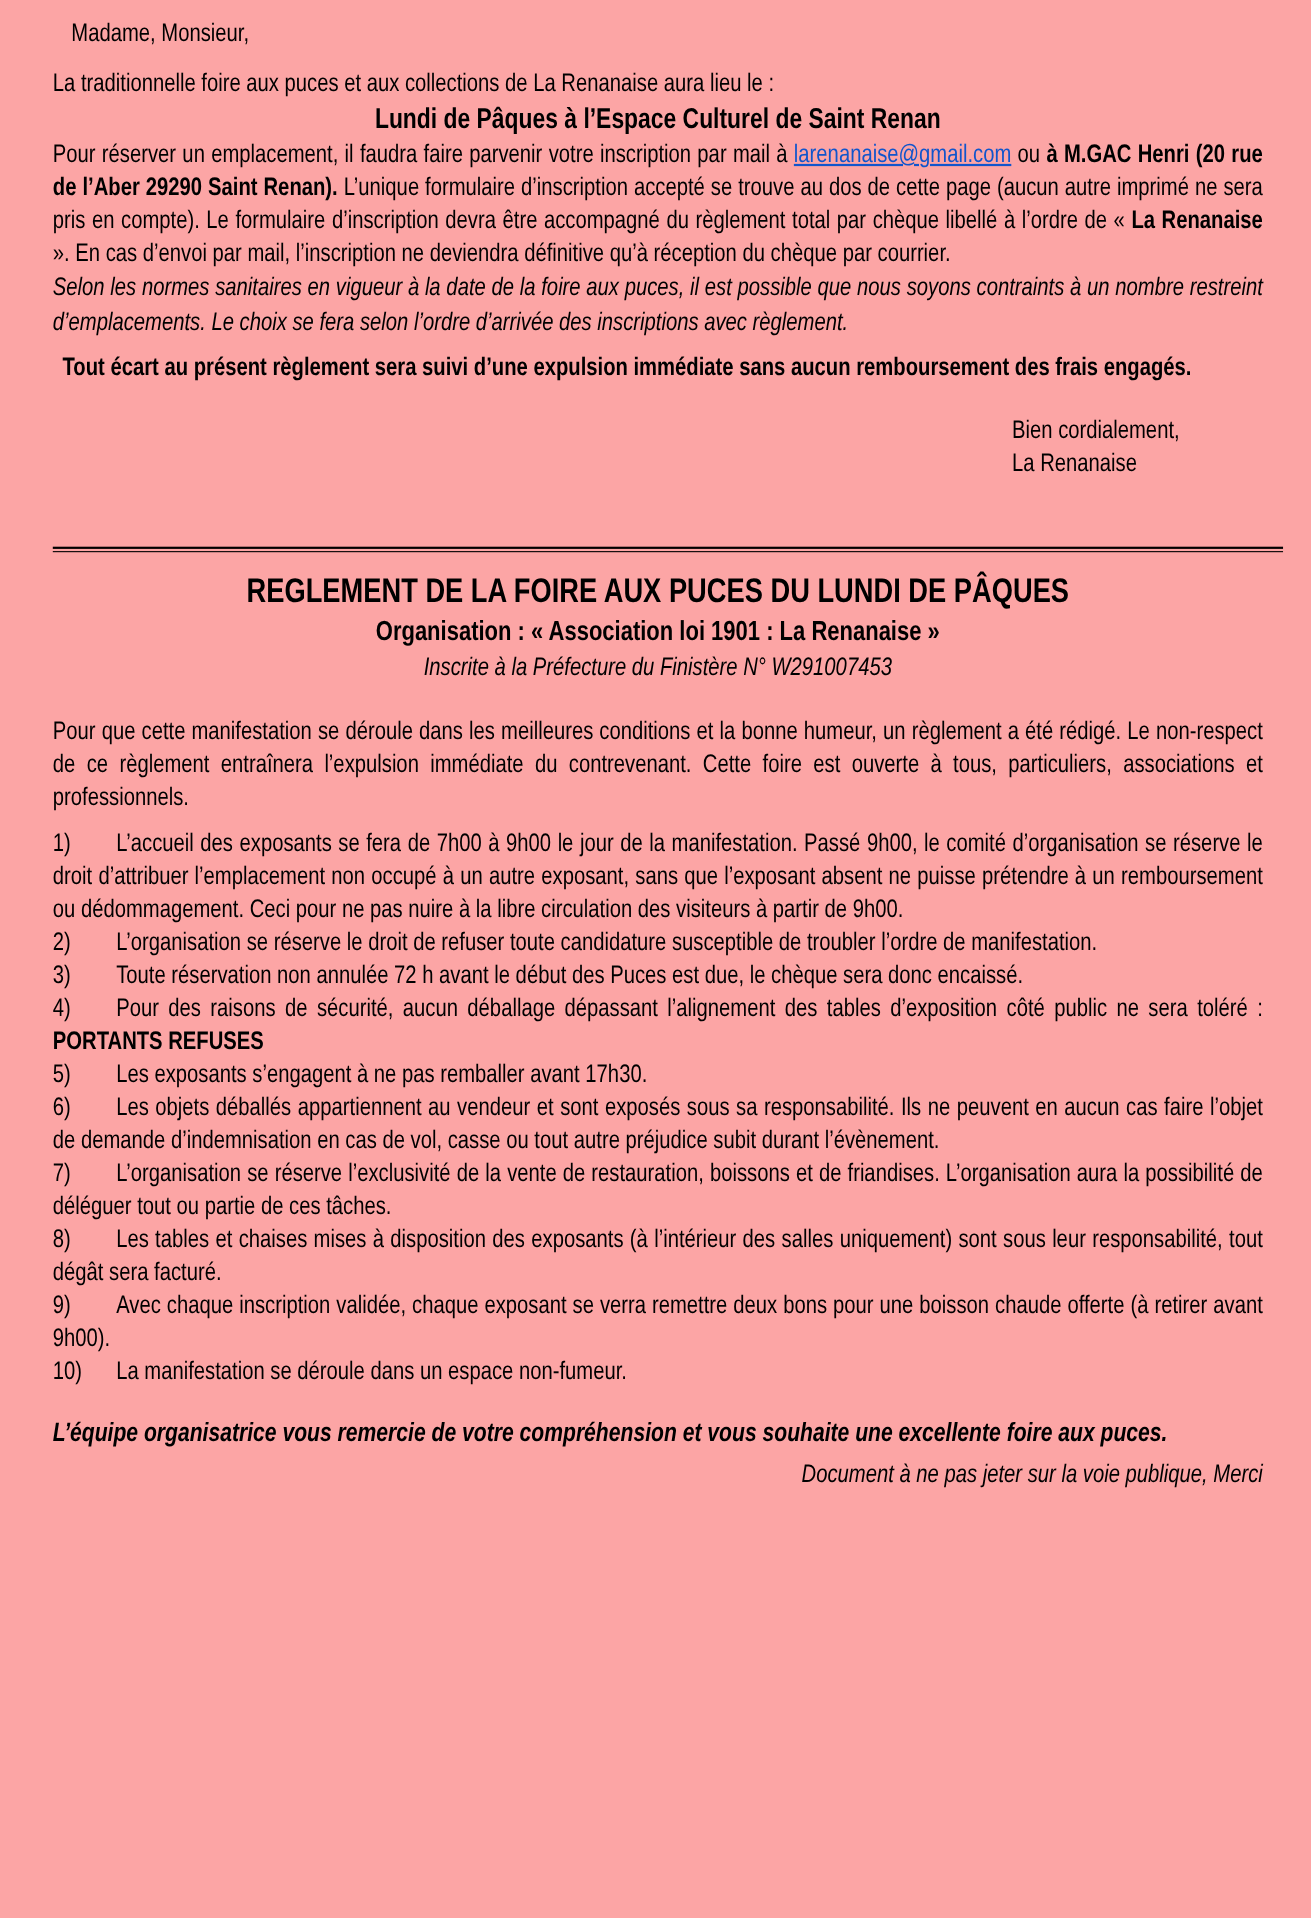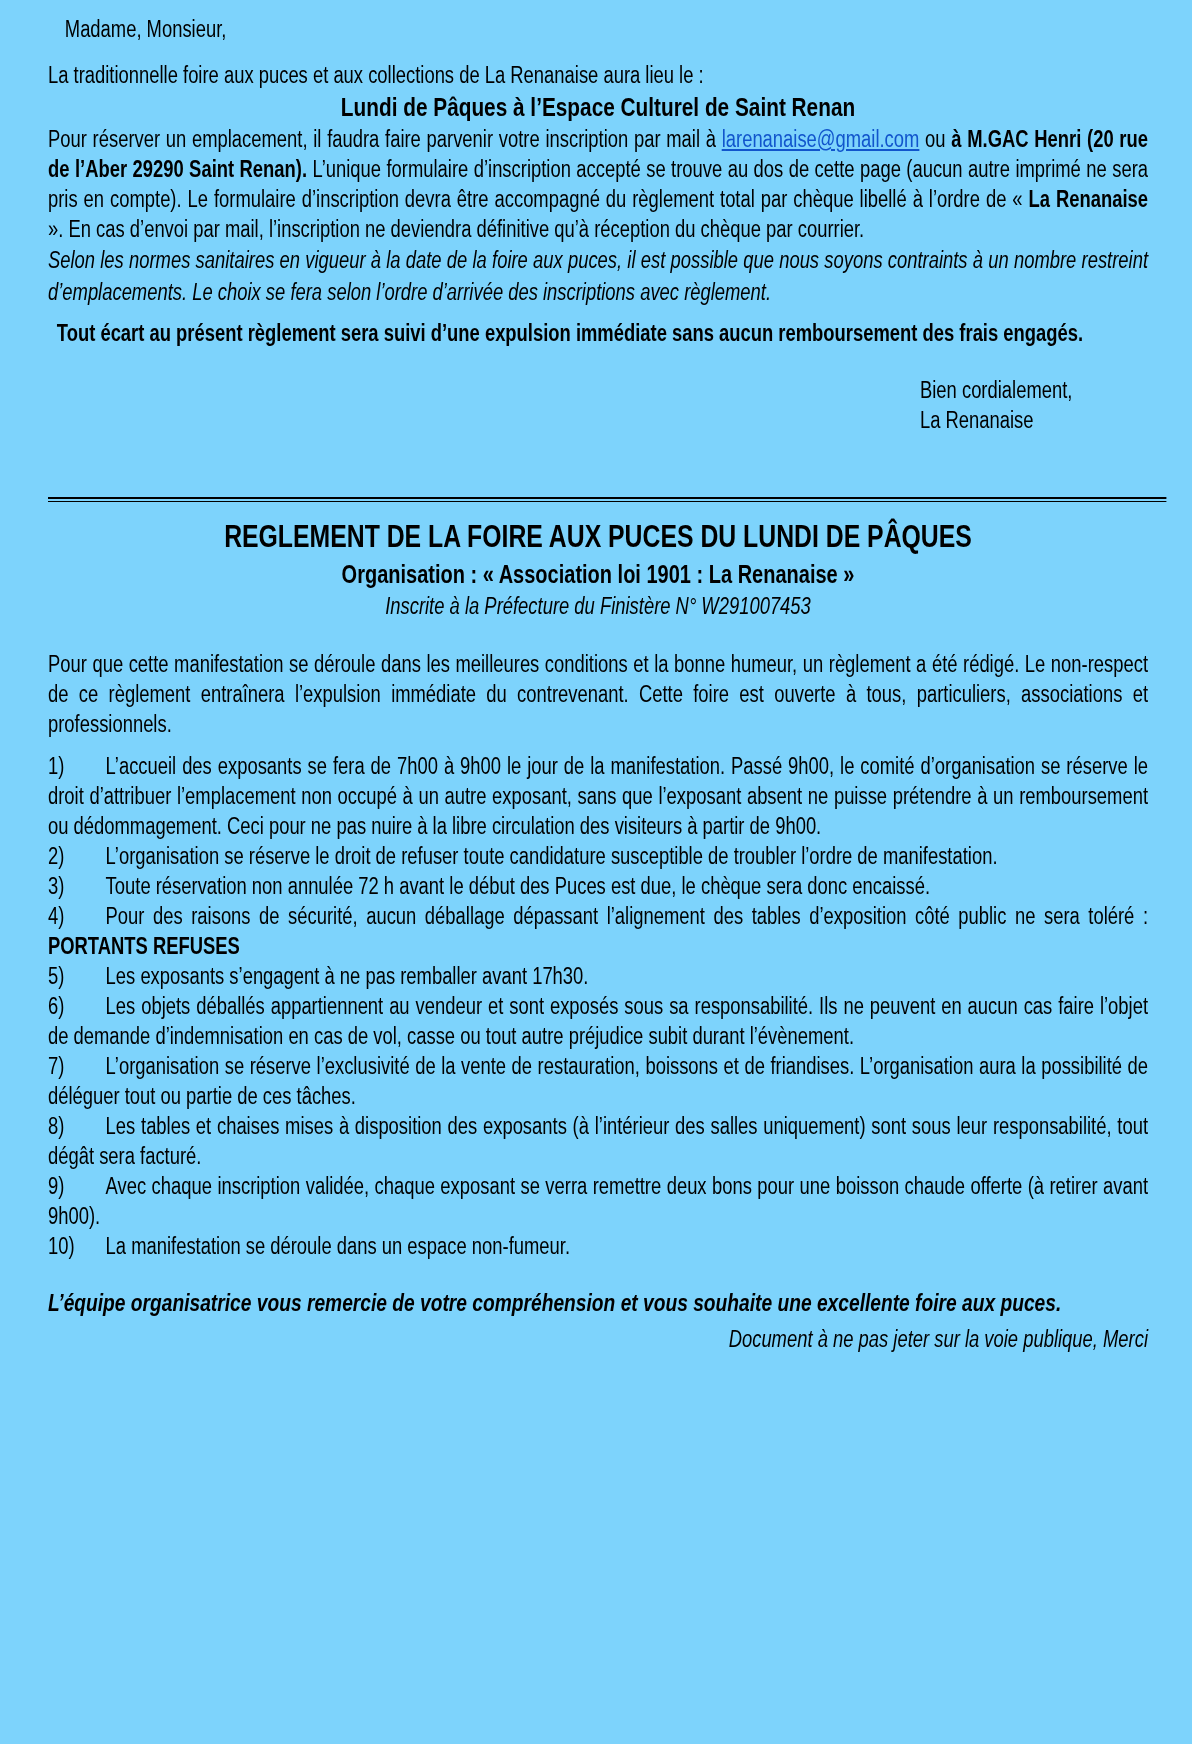--- a/index.html
+++ b/index.html
@@ -1,21 +1,21 @@
 <!DOCTYPE html>
 <html lang="fr"><head>
 <meta charset="utf-8">
 <style>
   html, body { margin: 0; padding: 0; background: #ffffff; }
   .page {
     position: relative;
     width: 1192px;
     height: 1744px;
     box-sizing: border-box;
-    background: #7dd3fc;
+    background: #fca5a5;
     color: #000000;
     padding: 14px 16px 0 48px;
     overflow: hidden;
     font-family: "Liberation Sans", sans-serif;
   }
   
   .condense {
     width: 1375px;
     transform: scaleX(0.8);
     transform-origin: left top;

